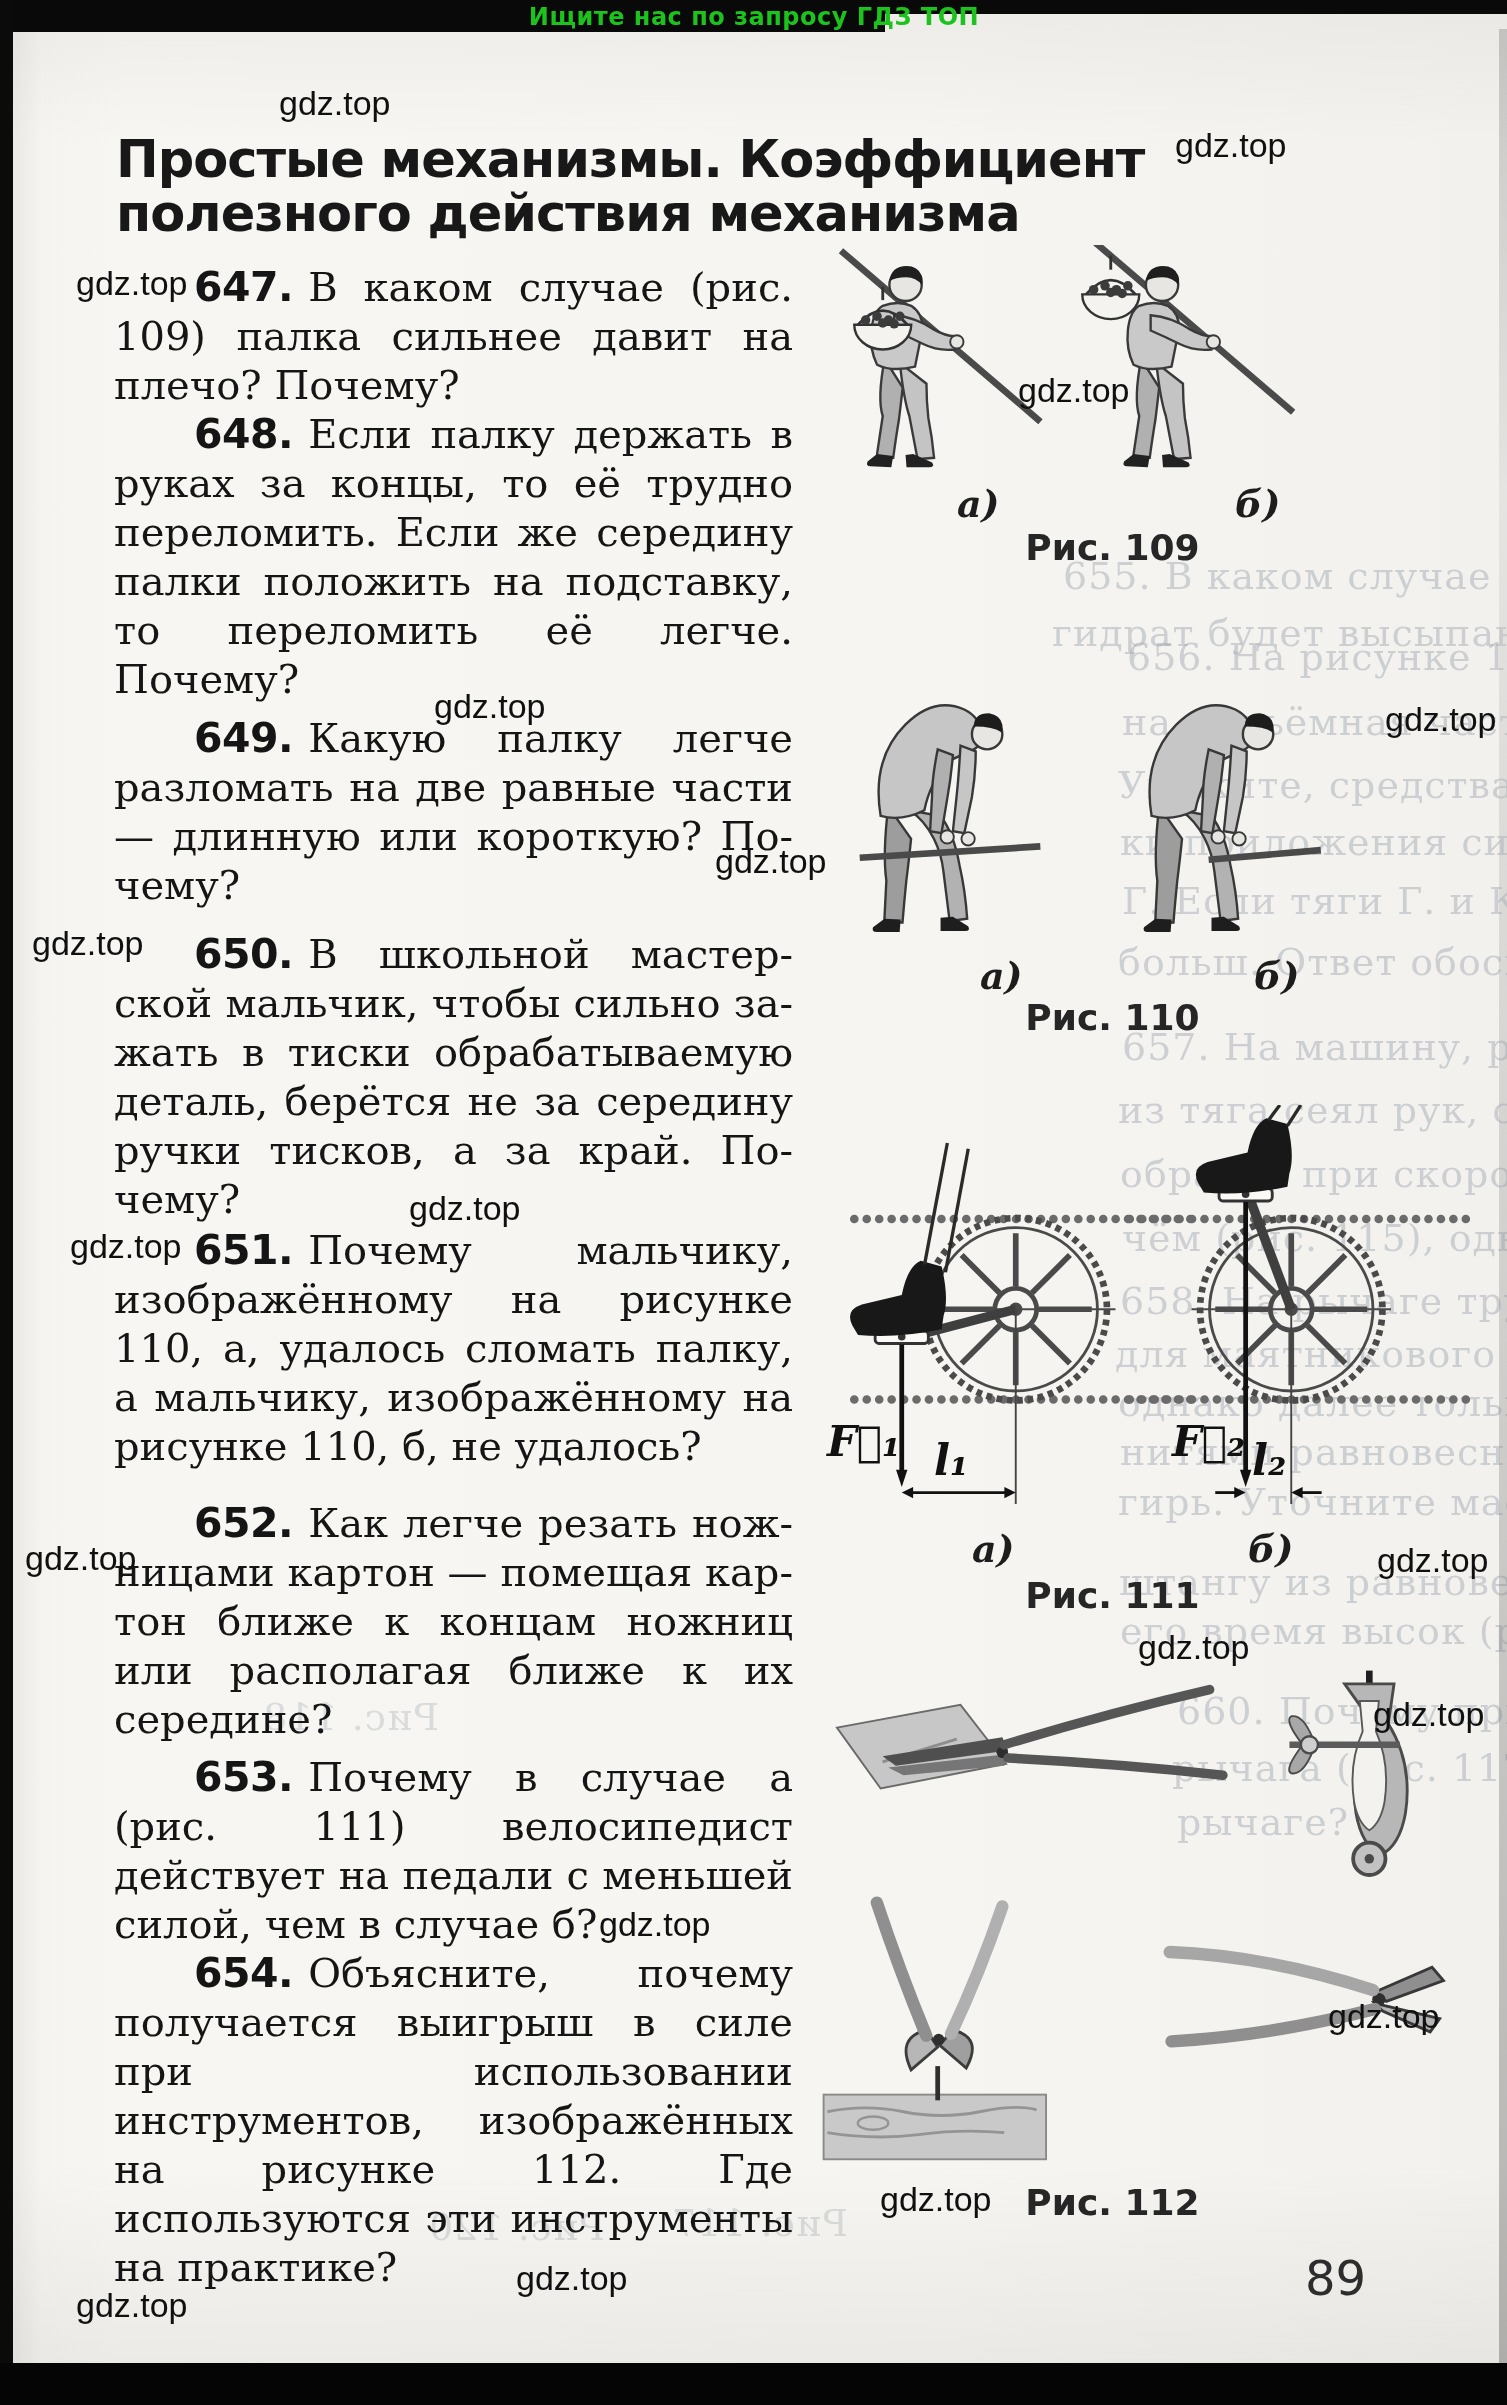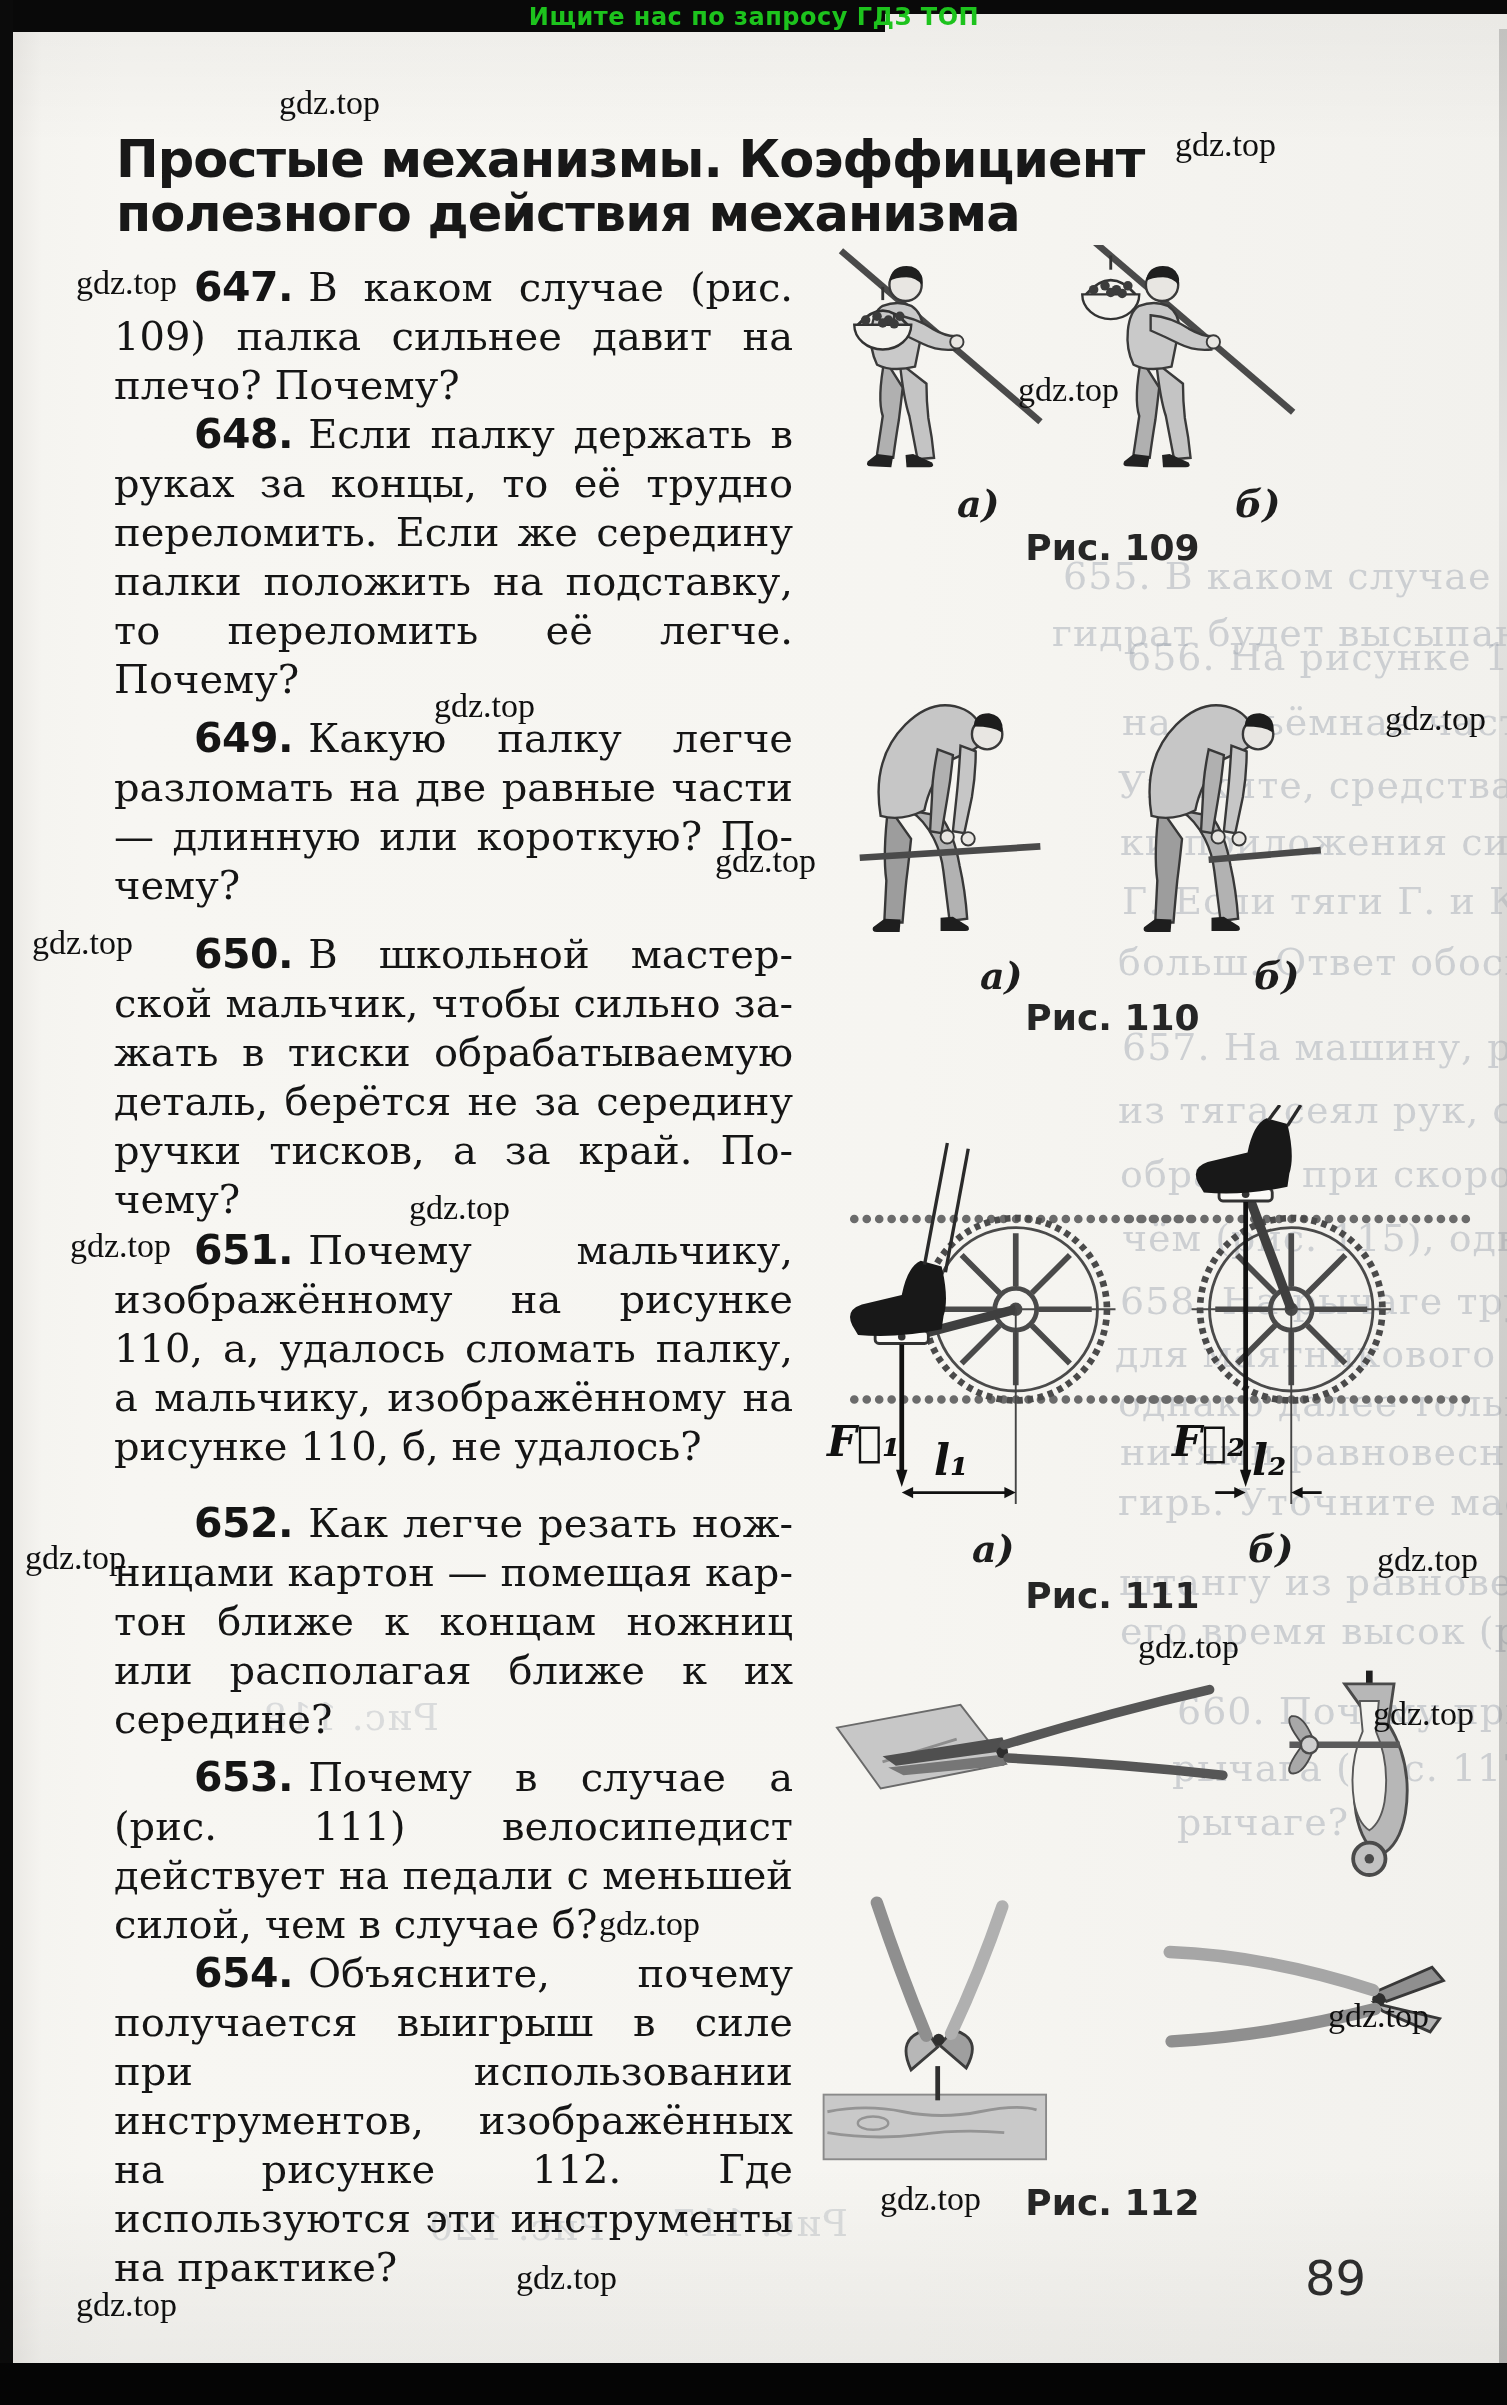--- a/index.html
+++ b/index.html
@@ -35,21 +35,21 @@
   #fig111{left:816px;top:1105px;}
   #fig112{left:816px;top:1657px;}
   .ab{position:absolute;z-index:3;font-family:"DejaVu Serif",serif;font-style:italic;font-weight:bold;
     font-size:38px;color:#1d1d1d;}
   .cap{position:absolute;left:913px;width:399px;text-align:center;z-index:3;
     font-family:"DejaVu Sans",sans-serif;font-weight:bold;font-size:36px;color:#262626;}
   .mathlbl{position:absolute;z-index:3;font-family:"DejaVu Serif",serif;font-style:italic;
     font-size:42px;font-weight:bold;color:#111;}
   .pageno{position:absolute;left:1305px;top:2250px;z-index:3;
     font-family:"DejaVu Sans",sans-serif;font-size:48px;color:#2e2e2e;}
-  .wm{position:absolute;z-index:6;font-family:Liberation Serif, serif;color:#101010;white-space:nowrap;}
+  .wm{position:absolute;z-index:6;font-family:Liberation Sans, sans-serif;color:#101010;white-space:nowrap;}
   .ghost{position:absolute;z-index:1;font-family:"DejaVu Serif",serif;font-size:38px;color:#98a0ac;
     opacity:.42;white-space:nowrap;filter:blur(0.6px);letter-spacing:1px;}
   .ghost.mir{transform:scaleX(-1);opacity:.3;}
 </style>
 </head>
 <body>
 
 <div id="canvas">
   <div class="shade"></div>
   <div class="top-bar"></div>

